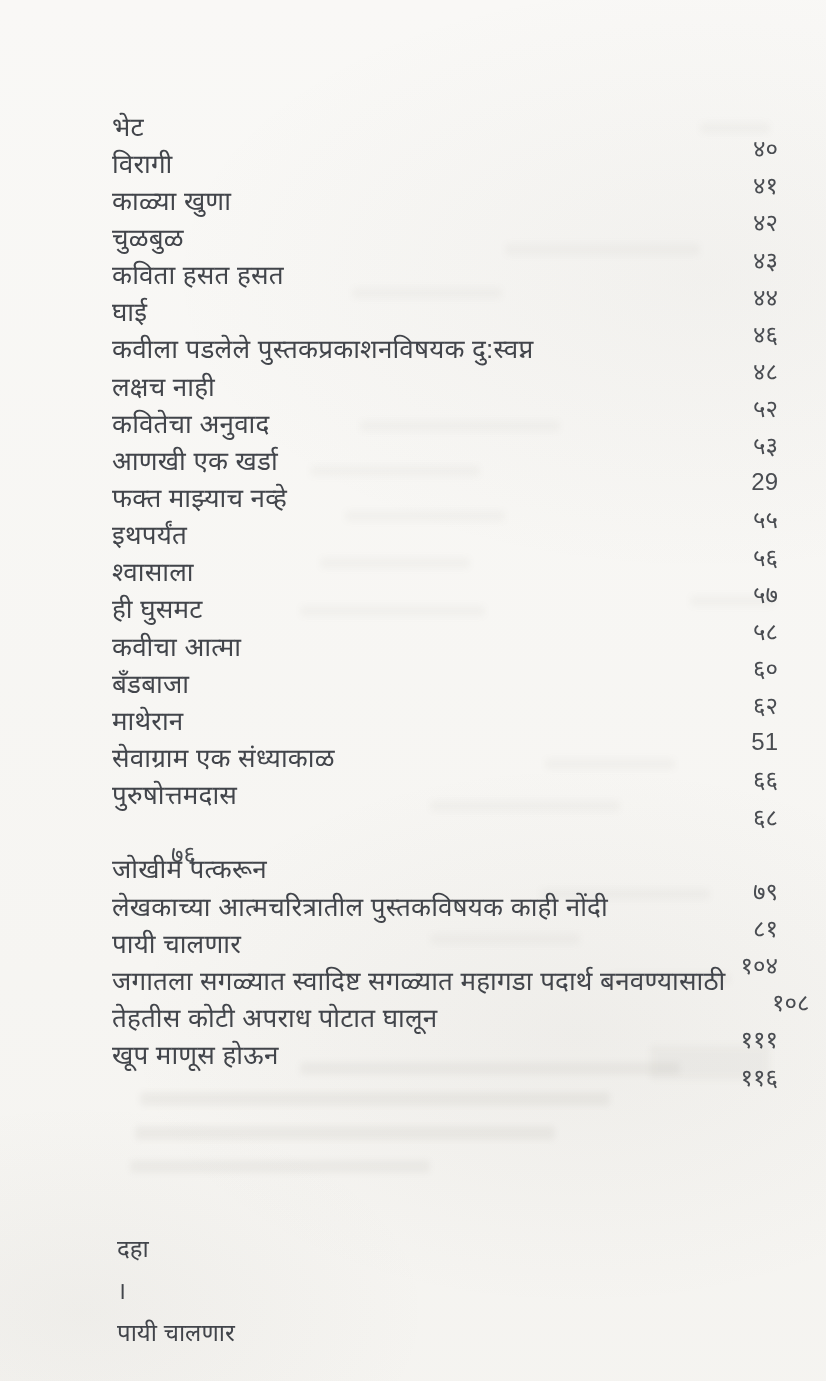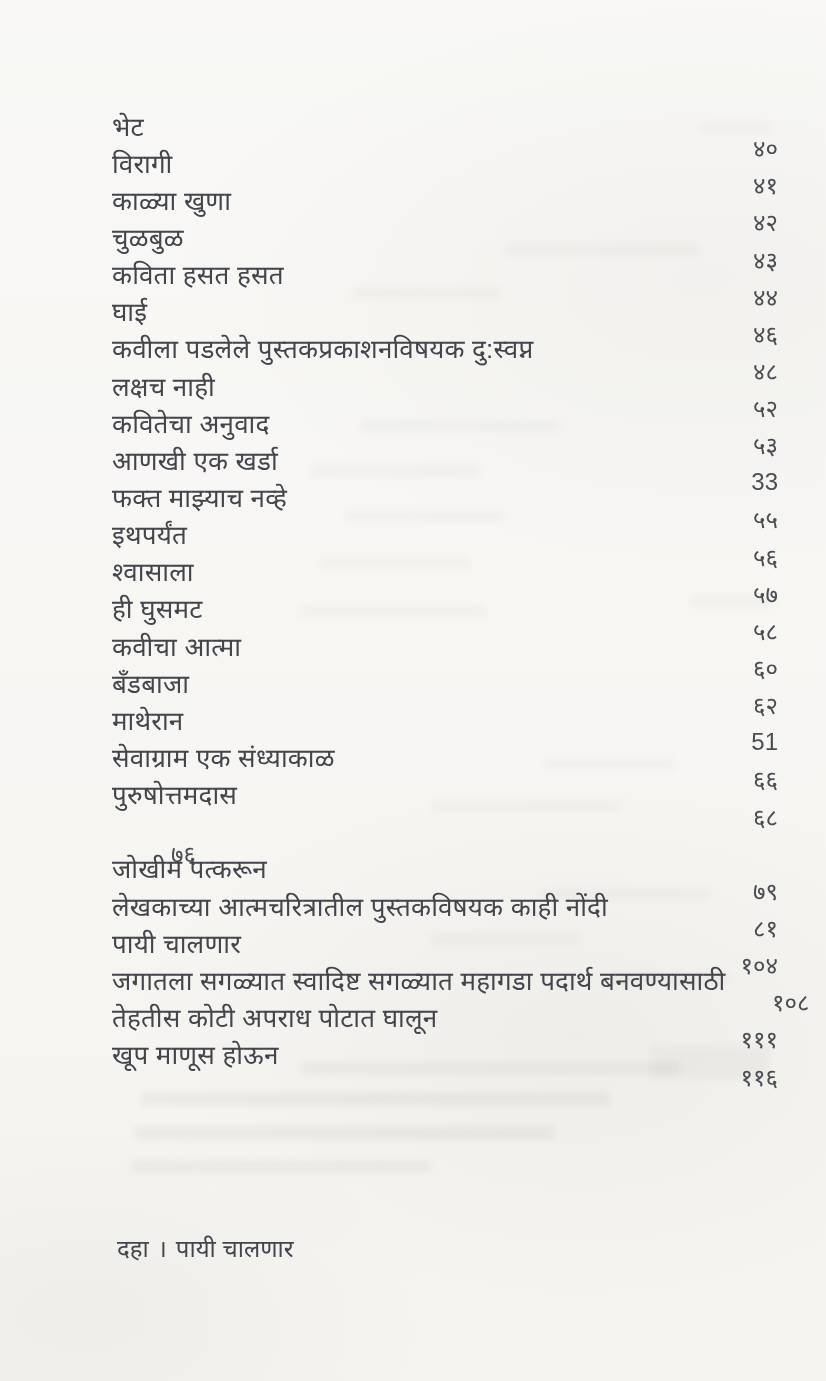--- a/index.html
+++ b/index.html
@@ -52,20 +52,21 @@
   }
   .page-footer {
     position: absolute;
     left: 117px;
     top: 1231px;
     font-size: 24px;
     color: #42454b;
     display: flex;
     gap: 9px;
     align-items: baseline;
+    flex-direction: column;
   }
   
   .ghost {
     position: absolute;
     background: #8e8a80;
     filter: blur(3px);
     border-radius: 4px;
     pointer-events: none;
   }
 </style>
@@ -126,21 +127,21 @@
     <div class="toc-row">
     <span class="toc-title">लक्षच नाही</span>
     <span class="toc-page">५२</span>
   </div>
     <div class="toc-row">
     <span class="toc-title">कवितेचा अनुवाद</span>
     <span class="toc-page">५३</span>
   </div>
     <div class="toc-row">
     <span class="toc-title">आणखी एक खर्डा</span>
-    <span class="toc-page">33</span>
+    <span class="toc-page">29</span>
   </div>
     <div class="toc-row">
     <span class="toc-title">फक्त माझ्याच नव्हे</span>
     <span class="toc-page">५५</span>
   </div>
     <div class="toc-row">
     <span class="toc-title">इथपर्यंत</span>
     <span class="toc-page">५६</span>
   </div>
     <div class="toc-row">

